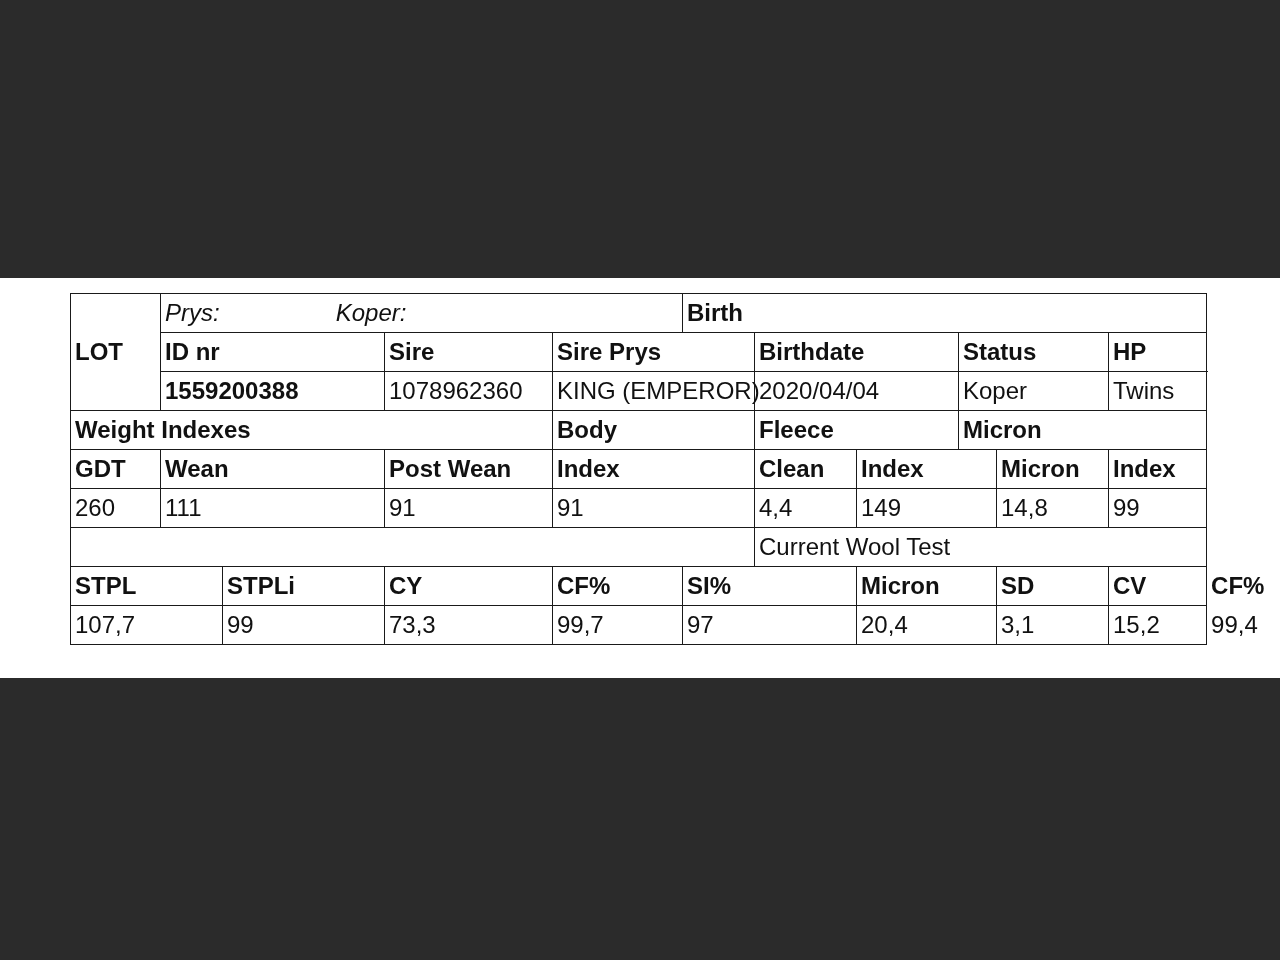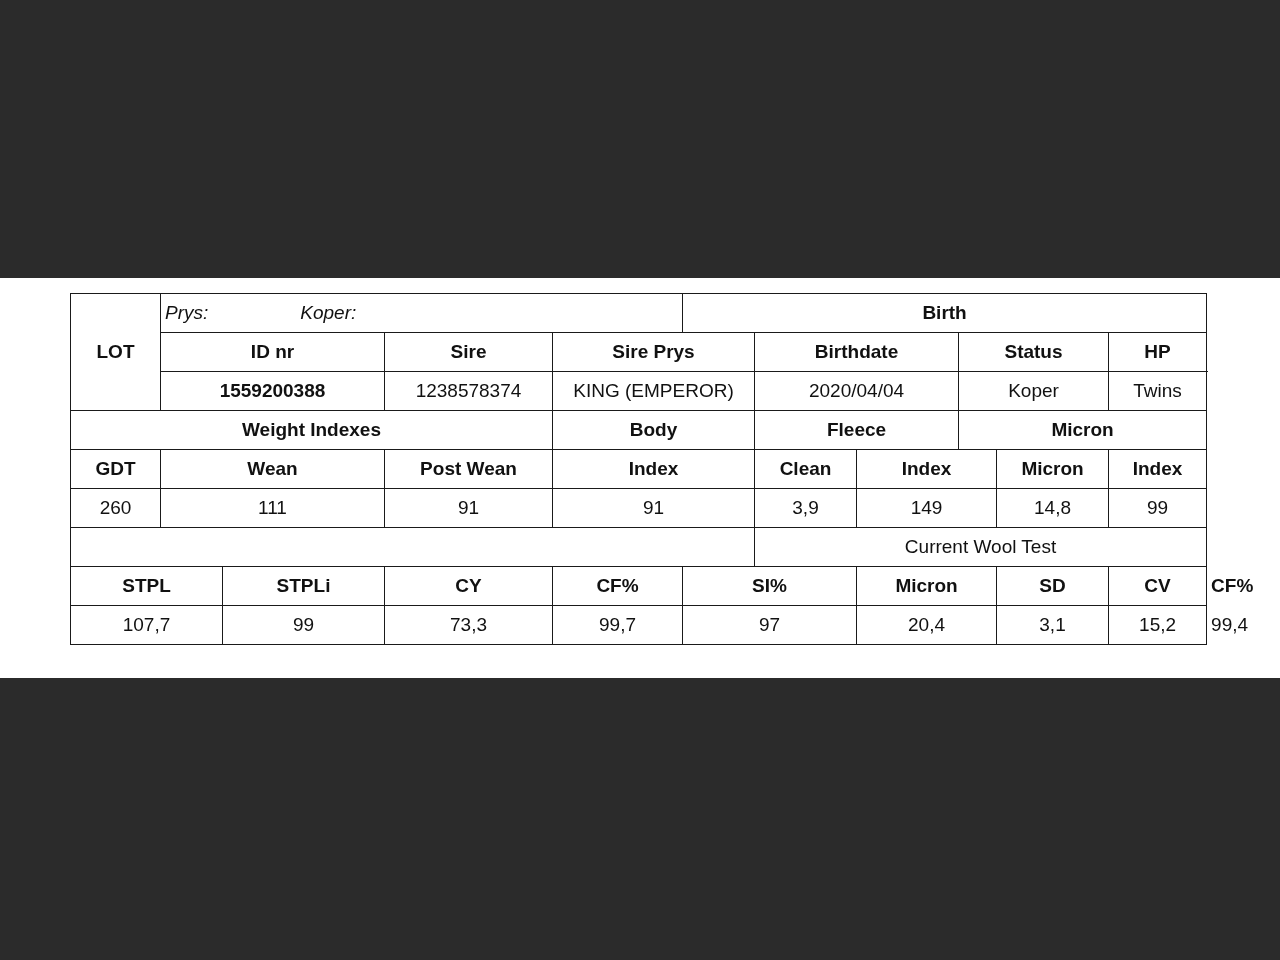--- a/index.html
+++ b/index.html
@@ -32,23 +32,23 @@
     width: 1136px;
   }
   table.lotcard {
     border-collapse: collapse;
     table-layout: fixed;
     width: 1136px;
     background: #ffffff;
   }
   table.lotcard td {
     border: 1px solid #1a1a1a;
-    text-align: center;
+    text-align: left;
     vertical-align: middle;
-    font-size: 19px;
+    font-size: 24px;
     color: #111111;
     height: 38px;
     padding: 0 4px;
     background: #ffffff;
     white-space: nowrap;
   }
   td.hdr {
     background: #f2f2f2;
     font-weight: bold;
     margin-left: 40px;
@@ -79,21 +79,21 @@
     background: #ffffff;
     border: 1px solid #1a1a1a;
   }
   .prys-wrap {
     display: flex;
     align-items: center;
   }
   .prys-label { font-style: italic; }
   .koper-label {
     font-style: italic;
-    margin-left: 92px;
+    margin-left: 116px;
   }
 </style>
 </head>
 <body>
 
 <div id="stage">
   <div class="white-band"></div>
 
   <div class="sheet">
     <table class="lotcard">
@@ -127,21 +127,21 @@
         <td class="hdr" colspan="2">ID nr</td>
         <td class="hdr">Sire</td>
         <td class="hdr" colspan="2">Sire Prys</td>
         <td class="hdr" colspan="2">Birthdate</td>
         <td class="hdr" colspan="2">Status</td>
         <td class="hdr" colspan="2">HP</td>
       </tr>
 
       <tr>
         <td class="lotnum" colspan="2">1559200388</td>
-        <td>1238578374</td>
+        <td>1078962360</td>
         <td colspan="2">KING (EMPEROR)</td>
         <td colspan="2">2020/04/04</td>
         <td colspan="2">Koper</td>
         <td colspan="2">Twins</td>
       </tr>
 
       <tr>
         <td class="hdr" colspan="4">Weight Indexes</td>
         <td class="hdr" colspan="2">Body</td>
         <td class="hdr" colspan="2">Fleece</td>
@@ -157,21 +157,21 @@
         <td class="hdr" colspan="2">Index</td>
         <td class="hdr">Micron</td>
         <td class="hdr">Index</td>
       </tr>
 
       <tr>
         <td>260</td>
         <td colspan="2">111</td>
         <td>91</td>
         <td colspan="2">91</td>
-        <td>3,9</td>
+        <td>4,4</td>
         <td colspan="2">149</td>
         <td>14,8</td>
         <td>99</td>
       </tr>
 
       <tr>
         <td class="blank" colspan="6"></td>
         <td class="hdr-grey" colspan="5">Current Wool Test</td>
       </tr>
 

